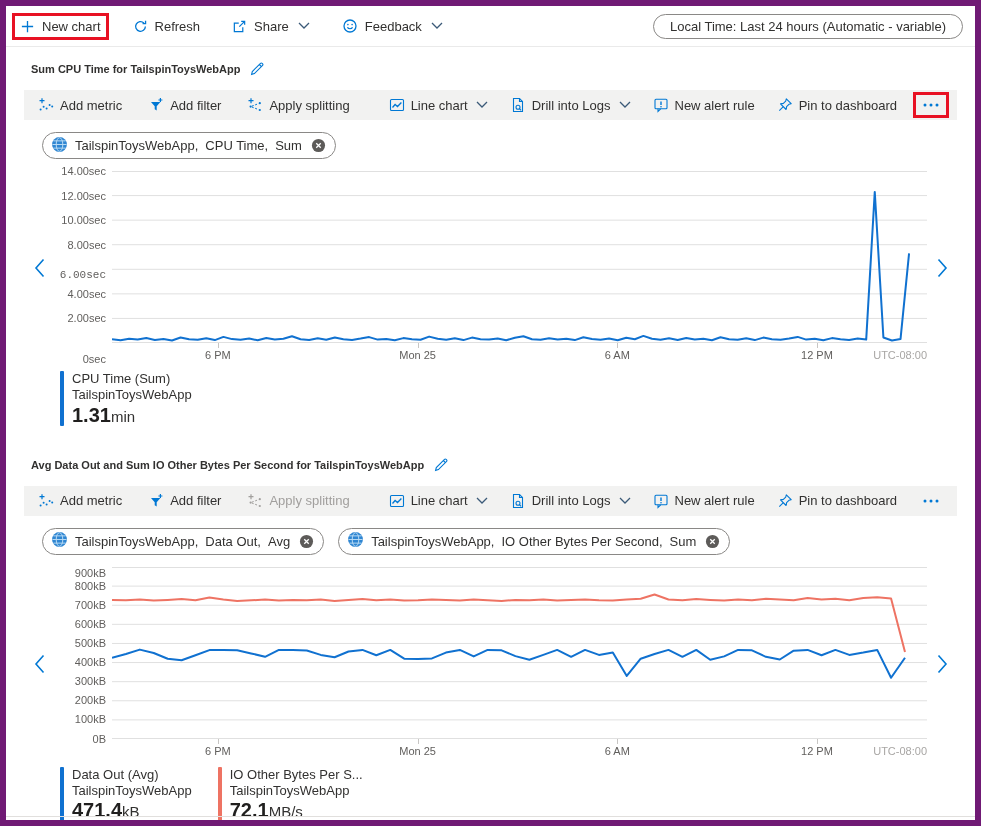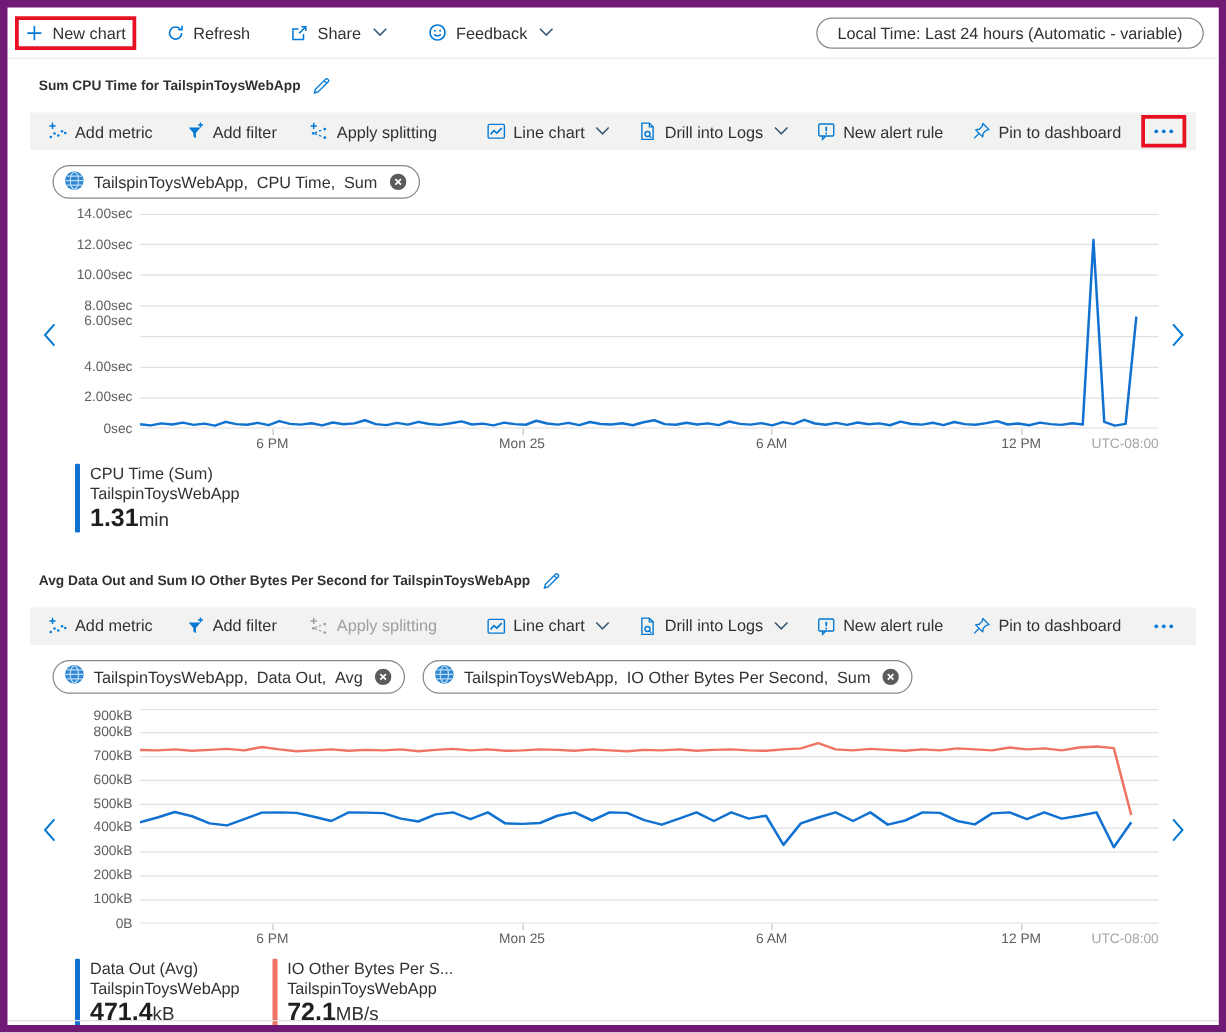--- a/index.html
+++ b/index.html
@@ -262,24 +262,24 @@
             <path d="M9.5 1.5L2 10l7.5 8.5" stroke="currentColor" stroke-width="1.6" fill="none"></path>
           </svg>
       </div>
       <div class="chart-main">
         <div class="chart-grid">
           <div class="y-axis">
               <div class="y-tick" style="top: 0;">14.00sec</div>
               <div class="y-tick" style="top: 24.5714px;">12.00sec</div>
               <div class="y-tick" style="top: 49.1429px;">10.00sec</div>
               <div class="y-tick" style="top: 73.7143px;">8.00sec</div>
-              <div class="y-tick" style="top: 86px;">6.00sec</div>
+              <div class="y-tick" style="top: 104px; font-family: Liberation Mono, monospace;">6.00sec</div>
               <div class="y-tick" style="top: 122.857px;">4.00sec</div>
               <div class="y-tick" style="top: 147.429px;">2.00sec</div>
-              <div class="y-tick" style="top: 172px; padding-left: 47px;">0sec</div>
+              <div class="y-tick" style="top: 188px; padding-left: 47px;">0sec</div>
             </div>
           <div class="plot-wrap">
             <svg viewBox="0 0 1000 172" preserveAspectRatio="none">
                 <line x1="0" x2="1000" y1="0.5" y2="0.5" class="gridline" vector-effect="non-scaling-stroke"></line>
                 <line x1="0" x2="1000" y1="24.57142857142858" y2="24.57142857142858" class="gridline" vector-effect="non-scaling-stroke"></line>
                 <line x1="0" x2="1000" y1="49.14285714285714" y2="49.14285714285714" class="gridline" vector-effect="non-scaling-stroke"></line>
                 <line x1="0" x2="1000" y1="73.71428571428572" y2="73.71428571428572" class="gridline" vector-effect="non-scaling-stroke"></line>
                 <line x1="0" x2="1000" y1="98.28571428571428" y2="98.28571428571428" class="gridline" vector-effect="non-scaling-stroke"></line>
                 <line x1="0" x2="1000" y1="122.85714285714286" y2="122.85714285714286" class="gridline" vector-effect="non-scaling-stroke"></line>
                 <line x1="0" x2="1000" y1="147.42857142857144" y2="147.42857142857144" class="gridline" vector-effect="non-scaling-stroke"></line>

